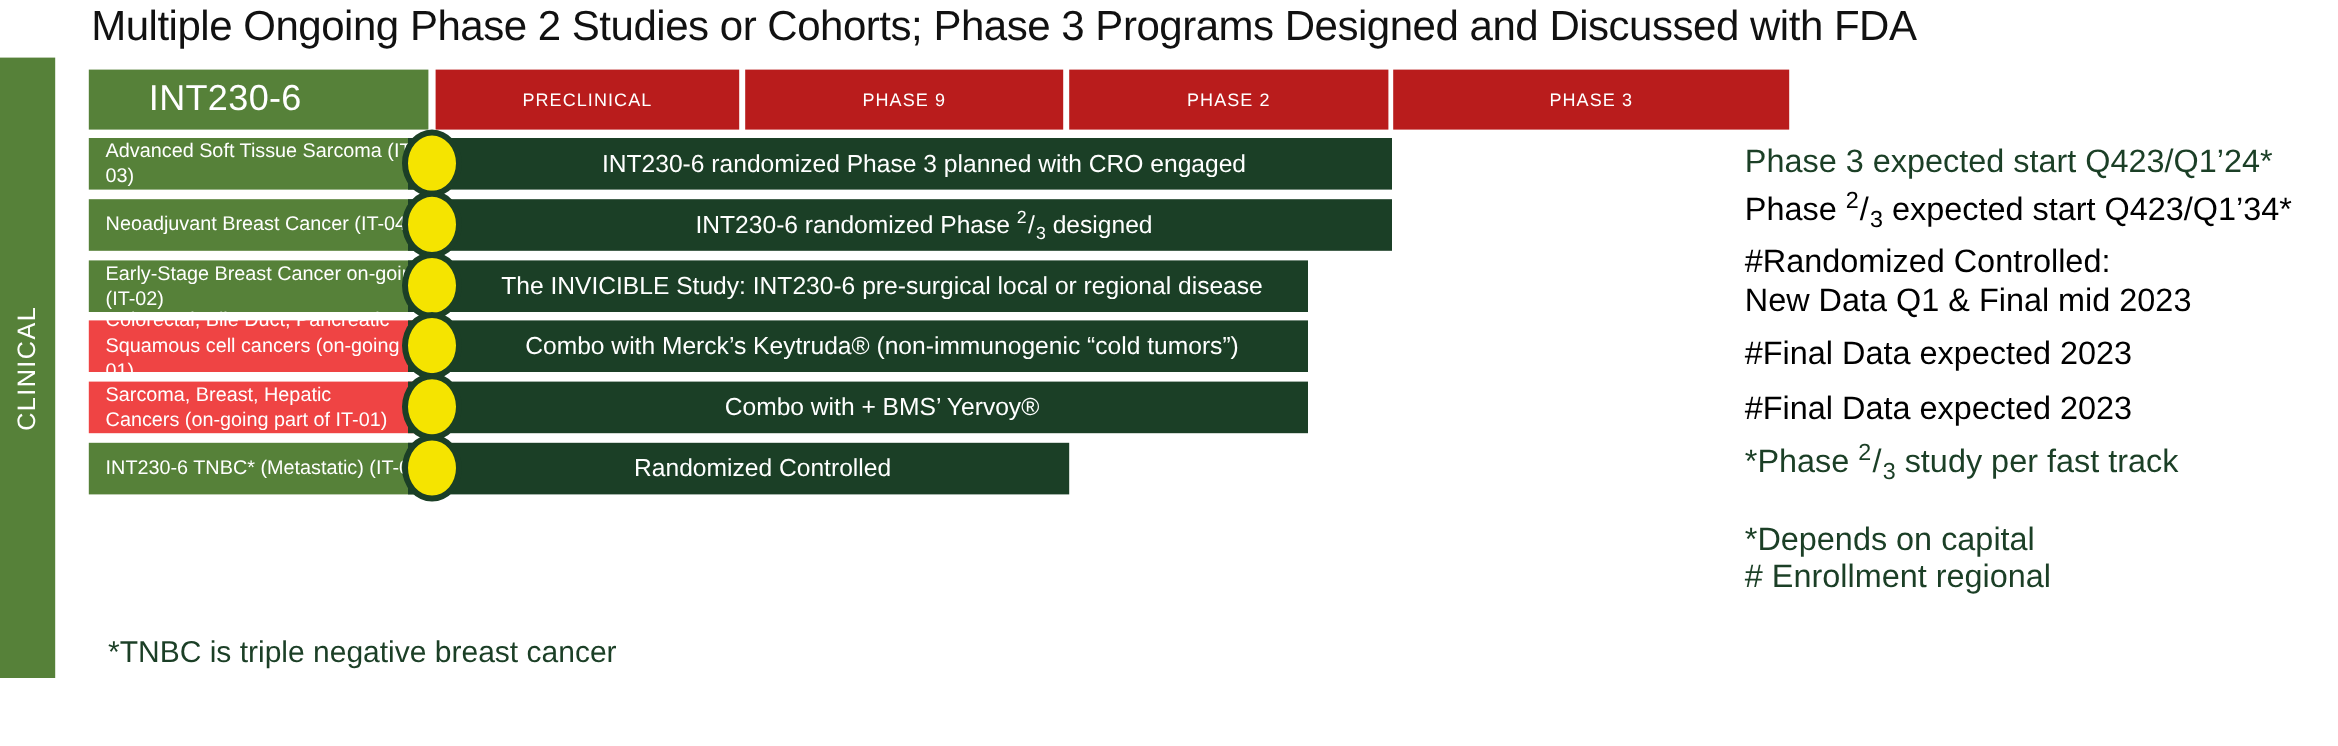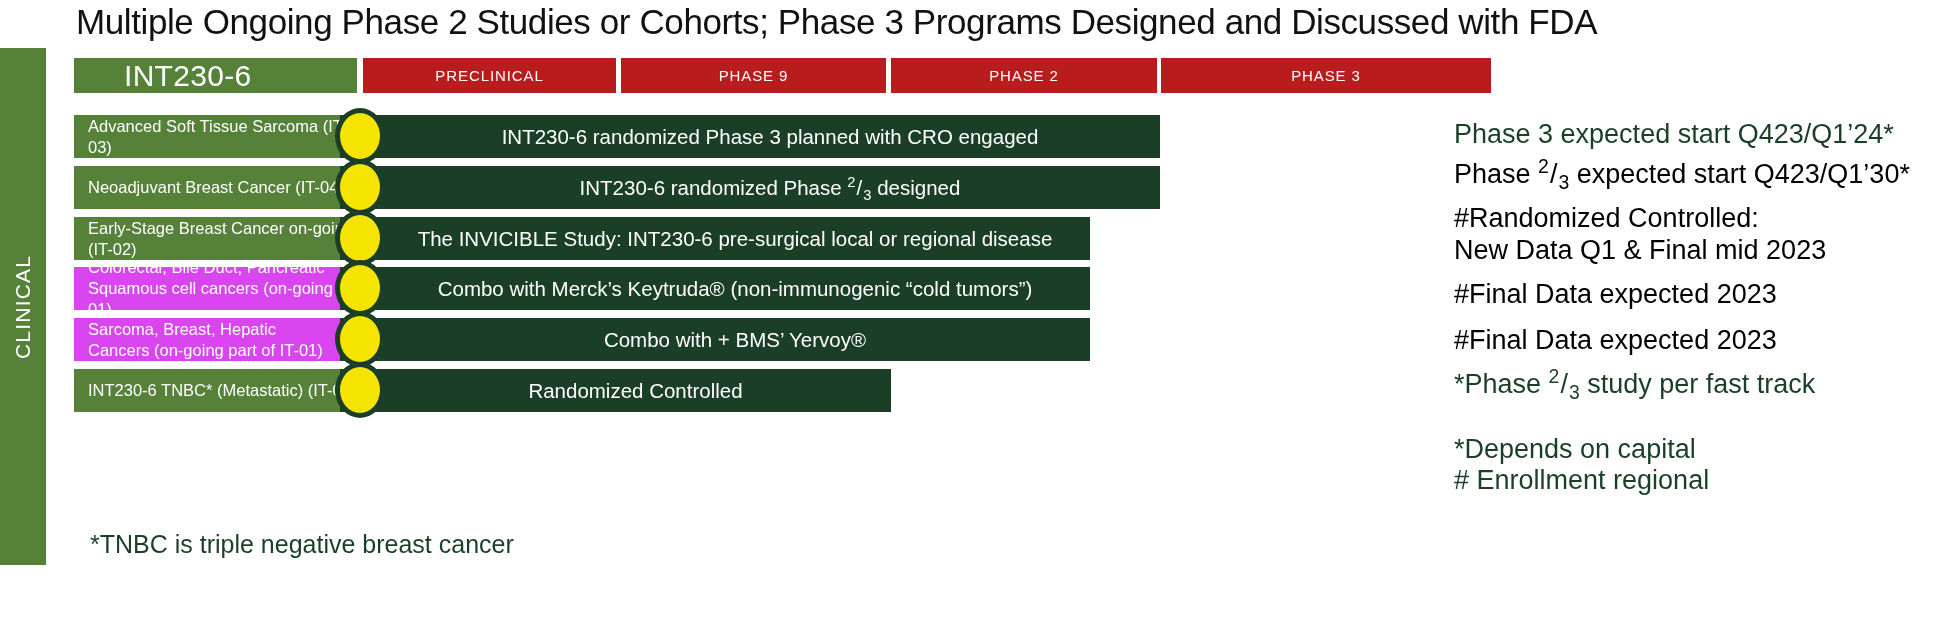--- a/index.html
+++ b/index.html
@@ -51,21 +51,21 @@
     font-size: 21px;
     letter-spacing: 1.2px;
     writing-mode: vertical-rl;
     transform: rotate(180deg);
   }
 
   
   .phase-box {
     position: absolute;
     top: 58px;
-    height: 35px;
+    height: 50px;
     display: flex;
     align-items: center;
     justify-content: center;
     color: #ffffff;
     box-sizing: border-box;
   }
   .phase-box.brand {
     background: #568139;
     justify-content: flex-start;
     padding-left: 50px;
@@ -88,21 +88,21 @@
     box-sizing: border-box;
     display: flex;
     flex-direction: column;
     justify-content: center;
     padding-left: 14px;
     color: #ffffff;
     font-size: 16.5px;
     line-height: 21px;
   }
   .label-box.green { background: #568139; }
-  .label-box.grey  { background: #d946ef; }
+  .label-box.grey  { background: #ef4444; }
 
   .bar {
     position: absolute;
     height: 43px;
     background: #1b3f26;
     display: flex;
     align-items: center;
     justify-content: center;
     color: #ffffff;
     font-size: 20.5px;
@@ -217,21 +217,21 @@
     <span>INT230-6 TNBC* (Metastatic)  (IT-05)</span>
   </div>
   <div class="bar" style="top:369px; left:340px; width:551px;">
     <span>Randomized Controlled</span>
   </div>
   <div class="dot" style="top:362px; left:335px;"></div>
 </div>
 
 <div class="note green" style="top:118px;">Phase 3 expected start Q423/Q1’24*</div>
 
-<div class="note" style="top:158px;"><span>Phase </span><sup class="f2">2</sup><span class="slash">/</span><sub class="f3">3</sub><span> expected start Q423/Q1’30*</span></div>
+<div class="note" style="top:158px;"><span>Phase </span><sup class="f2">2</sup><span class="slash">/</span><sub class="f3">3</sub><span> expected start Q423/Q1’34*</span></div>
 
 <div class="note" style="top:202px;">#Randomized Controlled:</div>
 <div class="note" style="top:234px;">New Data Q1 &amp; Final mid 2023</div>
 <div class="note" style="top:278px;">#Final Data  expected 2023</div>
 <div class="note" style="top:324px;">#Final Data  expected 2023</div>
 
 <div class="note green" style="top:368px;"><span>*Phase </span><sup class="f2">2</sup><span class="slash">/</span><sub class="f3">3</sub><span> study per fast track</span></div>
 
 <div class="note green" style="top:433px;">*Depends on capital</div>
 <div class="note green" style="top:464px;"># Enrollment regional</div>

